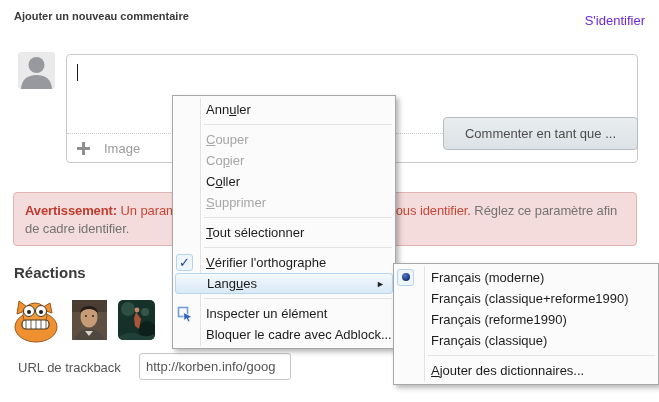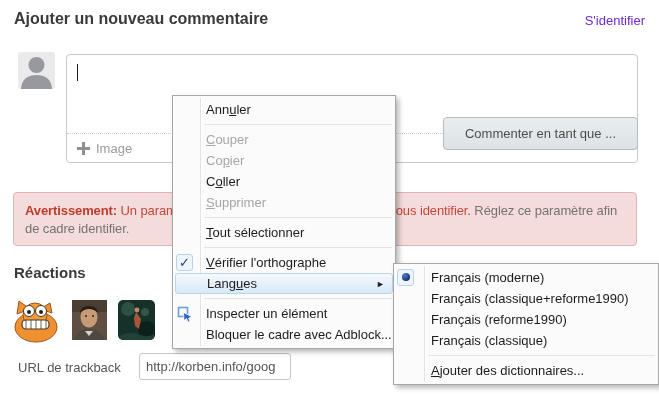--- a/index.html
+++ b/index.html
@@ -1,30 +1,30 @@
 <!DOCTYPE html>
 <html><head>
 <meta charset="utf-8">
 <style>
   html,body{margin:0;padding:0;background:#fff;}
   #stage{position:relative;width:659px;height:402px;background:#fff;overflow:hidden;
          font-family:"Liberation Sans","DejaVu Sans",sans-serif;color:#3a3a3a;}
 
   
-  .page-title{position:absolute;left:14px;top:10px;font-size:16px;font-weight:bold;color:#3a3a3a;}
+  .page-title{position:absolute;left:14px;top:10px;font-size:11px;font-weight:bold;color:#3a3a3a;}
   .signin{position:absolute;right:14px;top:13px;font-size:13px;color:#6d28d9;cursor:pointer;}
 
   
   .avatar{position:absolute;left:18px;top:52px;width:37px;height:37px;background:#eaeaea;border-radius:3px;overflow:hidden;}
   .composer{position:absolute;left:66px;top:54px;width:572px;height:109px;background:#fff;
             border:1px solid #c9c9c9;border-radius:4px;box-sizing:border-box;}
   .caret{position:absolute;left:10px;top:9px;width:1px;height:17px;background:#1a1a1a;}
   .composer-footer{position:absolute;left:0;right:0;bottom:0;height:29px;border-top:1px dotted #c9c9c9;
                    display:flex;align-items:center;padding-left:10px;box-sizing:border-box;}
-  .image-btn{display:flex;align-items:center;gap:6px;color:#9a9a9a;font-size:13px;cursor:pointer;}
+  .image-btn{display:flex;align-items:center;gap:14px;color:#9a9a9a;font-size:13px;cursor:pointer;}
   .comment-as{position:absolute;left:443px;top:117px;width:195px;height:33px;box-sizing:border-box;
               background:linear-gradient(#e9edef,#dce2e6);border:1px solid #b5bdc3;border-radius:4px;
               font-size:13px;color:#4d4d4d;display:flex;align-items:center;justify-content:center;cursor:pointer;}
 
   
   .warning{position:absolute;left:13px;top:192px;width:624px;height:54px;box-sizing:border-box;
            background:#f5dcdc;border:1px solid #e0b4b4;border-radius:4px;
            padding:9px 11px;font-size:13px;line-height:18px;letter-spacing:-0.1px;}
   .warning .w1{white-space:nowrap;}
   .warning b{color:#c03b2d;}

